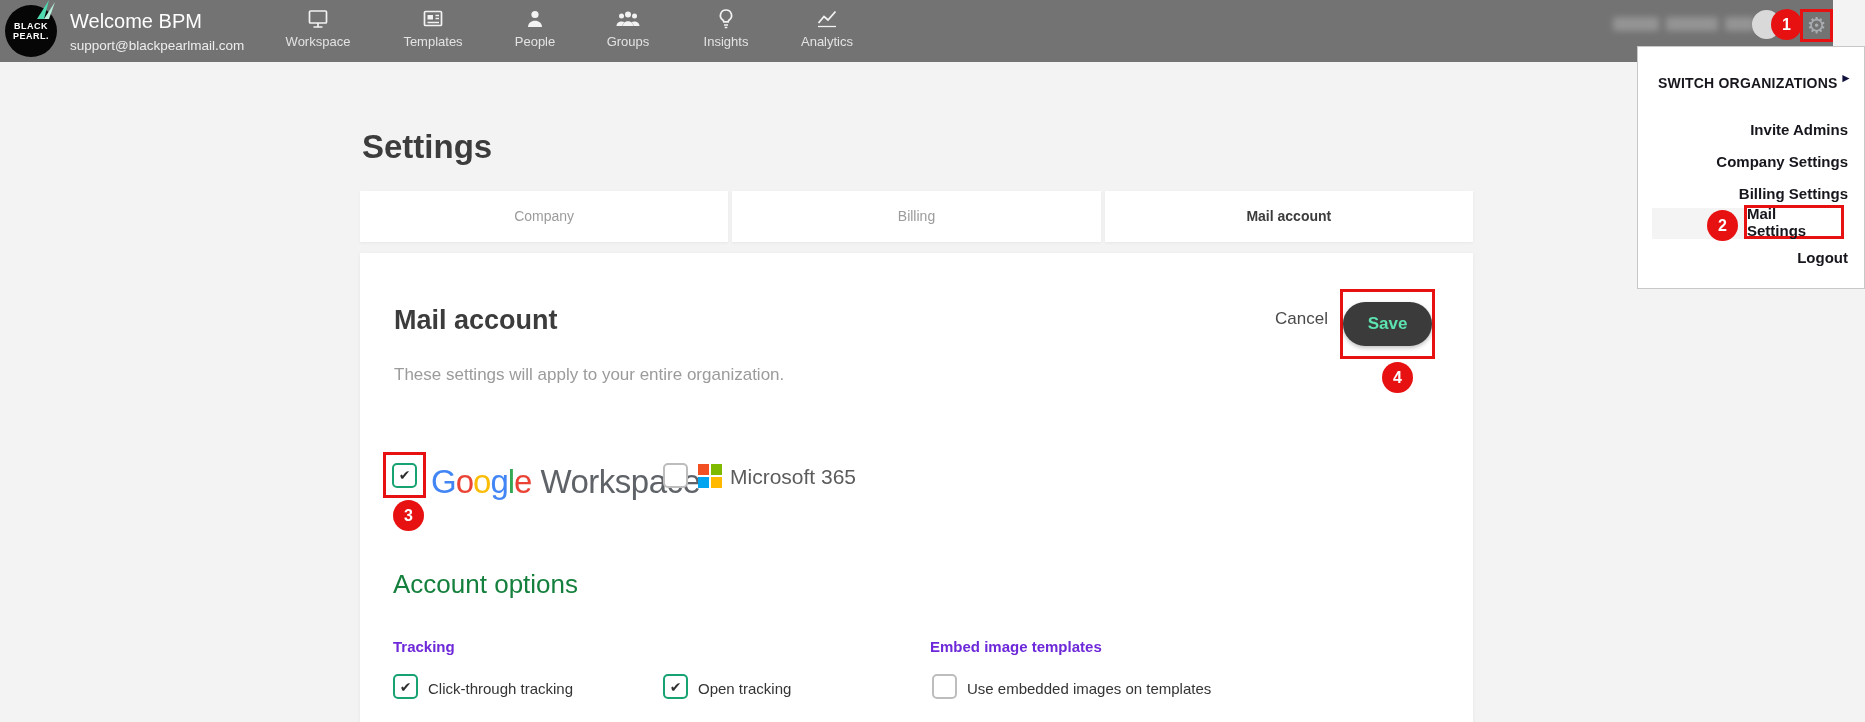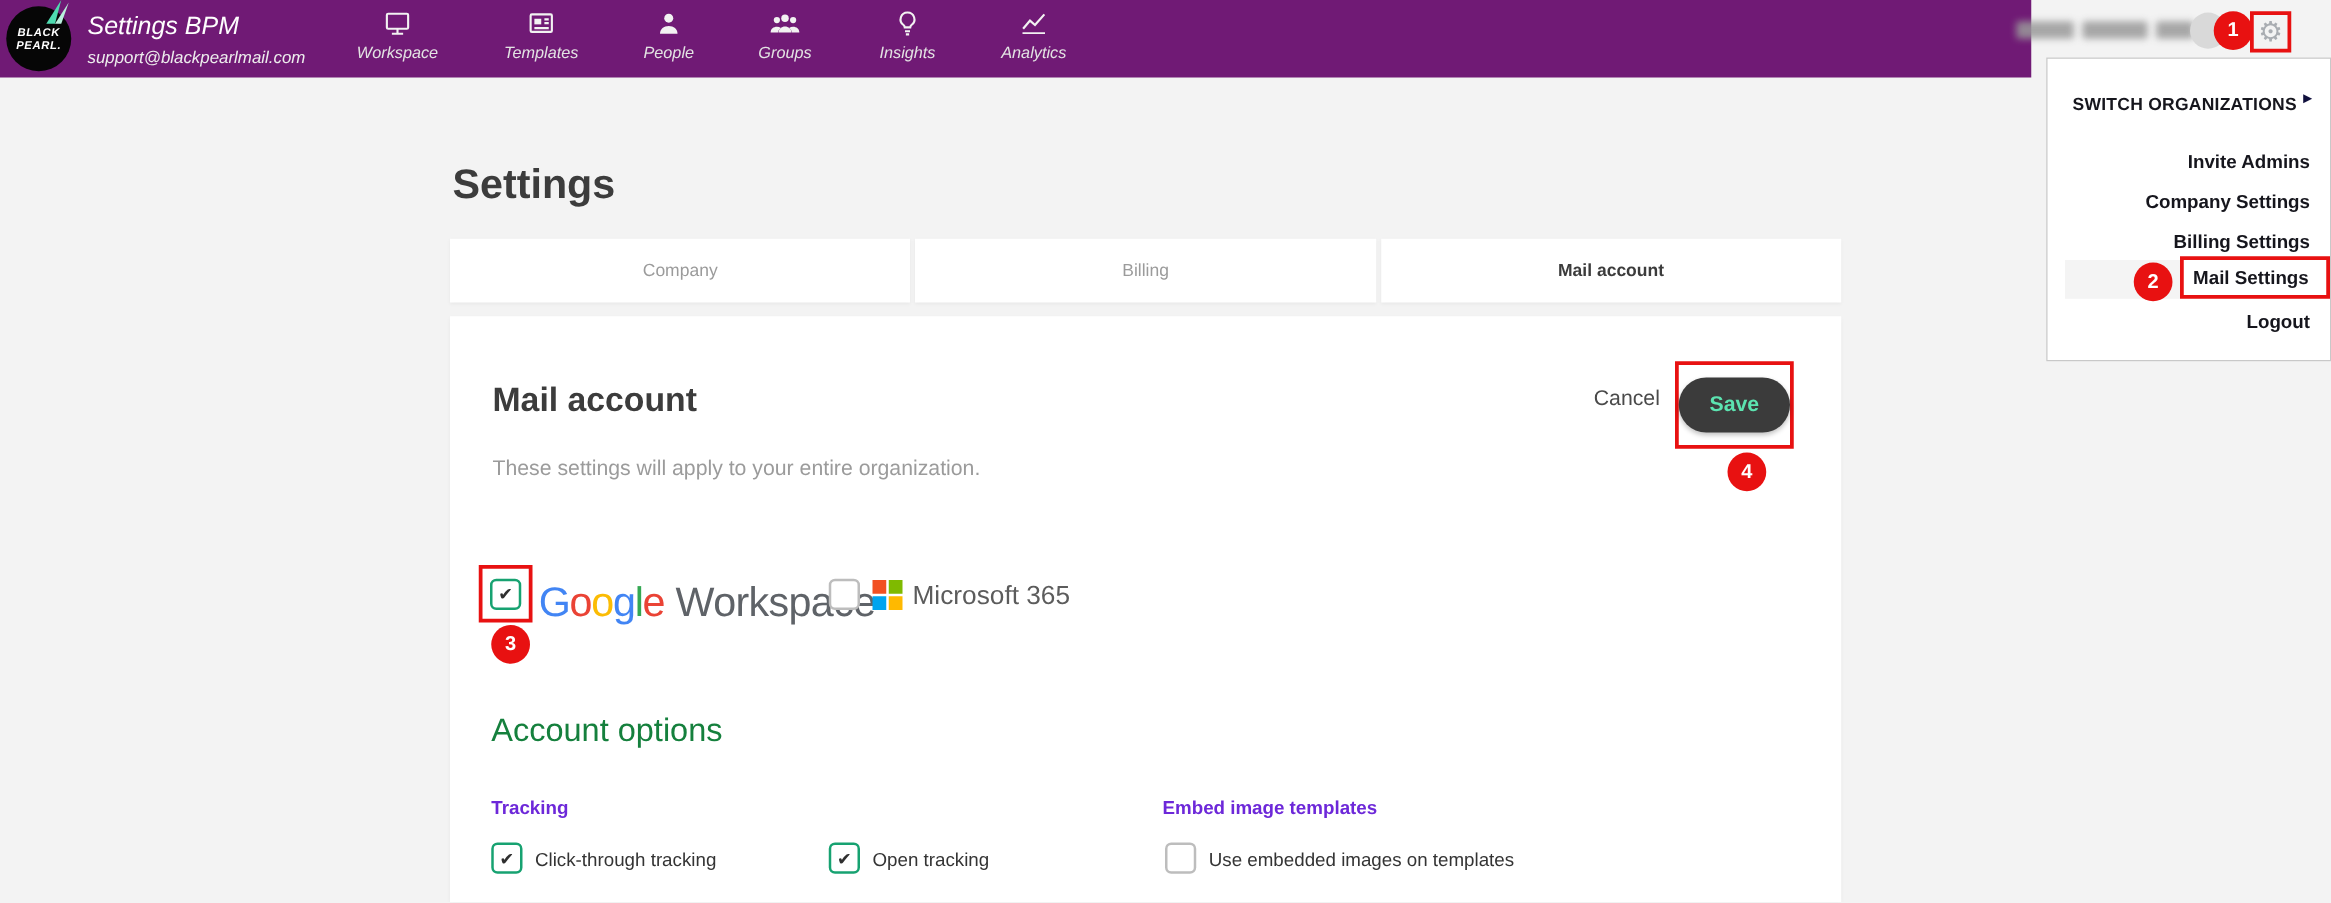--- a/index.html
+++ b/index.html
@@ -1,20 +1,20 @@
 <!DOCTYPE html>
 <html><head>
 <meta charset="utf-8">
 <style>
   * { margin:0; padding:0; box-sizing:border-box; }
   body { font-family:"Liberation Sans", sans-serif; background:#f3f3f3; }
   #screen { position:relative; width:1865px; height:722px; overflow:hidden; background:#f3f3f3; }
 
   
-  .topbar { position:absolute; left:0; top:0; width:1625px; height:62px; background:#701a75; z-index:10;font-style:italic; }
+  .topbar { position:absolute; left:0; top:0; width:1833px; height:62px; background:#737373; z-index:10; }
   .logo { position:absolute; left:5px; top:5px; width:52px; height:52px; border-radius:50%;
           background:#060606; display:flex; flex-direction:column; align-items:center; justify-content:center;
           color:#fff; font-size:9px; font-weight:bold; letter-spacing:.5px; line-height:10px; }
   .logo .feather { position:absolute; right:-4px; top:-7px; }
   .welcome-block { position:absolute; left:70px; top:10px; color:#fff; }
   .welcome-title { font-size:20px; color:#fefefe; }
   .welcome-email { font-size:13.5px; color:#ededed; margin-top:5px; }
   .nav-item { position:absolute; top:7px; width:110px; transform:translateX(-50%); text-align:center; cursor:pointer; }
   .nav-item svg { display:block; margin:0 auto; }
   .nav-label { font-size:13px; color:#e3e3e3; margin-top:3px; }
@@ -30,23 +30,23 @@
               justify-content:center; z-index:65; cursor:pointer; }
   .gear-glyph { font-size:22px; color:#a9adb2; line-height:1; }
 
   
   .dropdown { position:absolute; left:1637px; top:46px; width:228px; height:243px; background:#fff;
               border:1px solid #c8c8c8; z-index:50; font-weight:bold; color:#16161d; }
   .dd-switch { position:absolute; left:20px; top:28px; font-size:14px; letter-spacing:.2px; cursor:pointer; }
   .dd-arrow { position:absolute; right:12px; top:24px; font-size:12px; color:#10103d; cursor:pointer; }
   .dd-item { position:absolute; right:16px; font-size:15px; white-space:nowrap; cursor:pointer; }
   .dd-hl-band { position:absolute; left:14px; top:161px; width:93px; height:31px; background:#f4f4f4; }
-  .dd-mail-box { position:absolute; left:106px; top:158px; width:120px; height:34px; background:#fff;
+  .dd-mail-box { position:absolute; left:106px; top:158px; width:100px; height:34px; background:#fff;
                  display:flex; align-items:center; justify-content:flex-end; padding-right:14px;
-                 font-size:15px; cursor:pointer;text-align:center; }
+                 font-size:15px; cursor:pointer; }
 
   
   .page-title { position:absolute; left:362px; top:128px; font-size:33px; font-weight:bold; color:#3c3c3c; }
   .tabs { position:absolute; left:360px; top:191px; width:1113px; height:51px; display:flex; gap:4px; }
   .tab { flex:1; background:#fff; text-align:center; line-height:51px; font-size:14px; color:#9b9b9b;
          cursor:pointer; box-shadow:0 1px 3px rgba(0,0,0,.05); }
   .tab.active { font-weight:bold; color:#3c3c3c; }
 
   .panel { position:absolute; left:360px; top:253px; width:1113px; height:469px; background:#fff;
            box-shadow:0 1px 4px rgba(0,0,0,.06); }
@@ -89,21 +89,21 @@
       <span class="feather">
         <svg width="26" height="22" viewBox="0 0 26 22">
           <polygon points="2,21 14,2 9,21" fill="#4edbb0"></polygon>
           <polygon points="9,21 20,4 14,21" fill="#b9efdd"></polygon>
         </svg>
       </span>
       <span>BLACK</span>
       <span>PEARL.</span>
     </div>
     <div class="welcome-block">
-      <div class="welcome-title">Settings BPM</div>
+      <div class="welcome-title">Welcome BPM</div>
       <div class="welcome-email">support@blackpearlmail.com</div>
     </div>
 
     <div class="nav-item" style="left:318px">
       <span>
         <svg width="26" height="24" viewBox="0 0 24 24" fill="none" stroke="#f2f2f2" stroke-width="1.7">
           <rect x="3.5" y="4" width="17" height="12" rx="1"></rect>
             <path d="M12 16v3.4M7.5 20h9"></path>
         </svg>
       </span>

